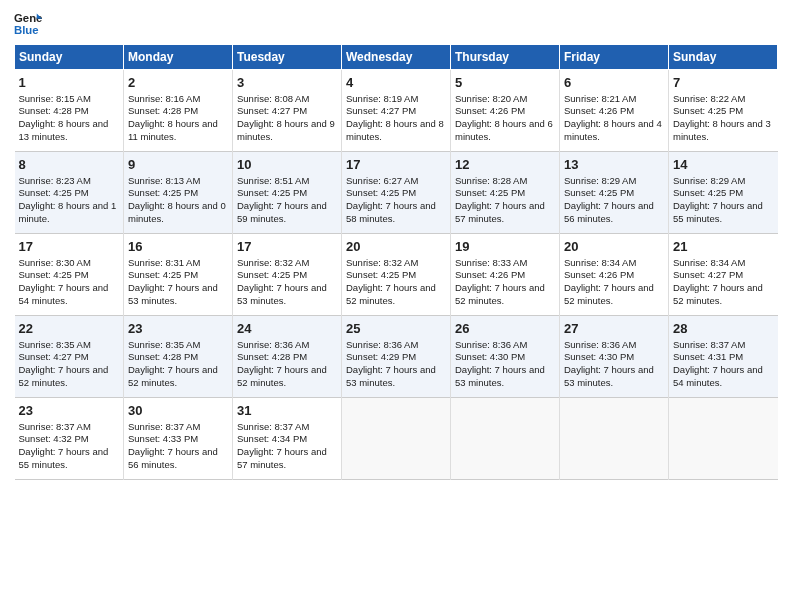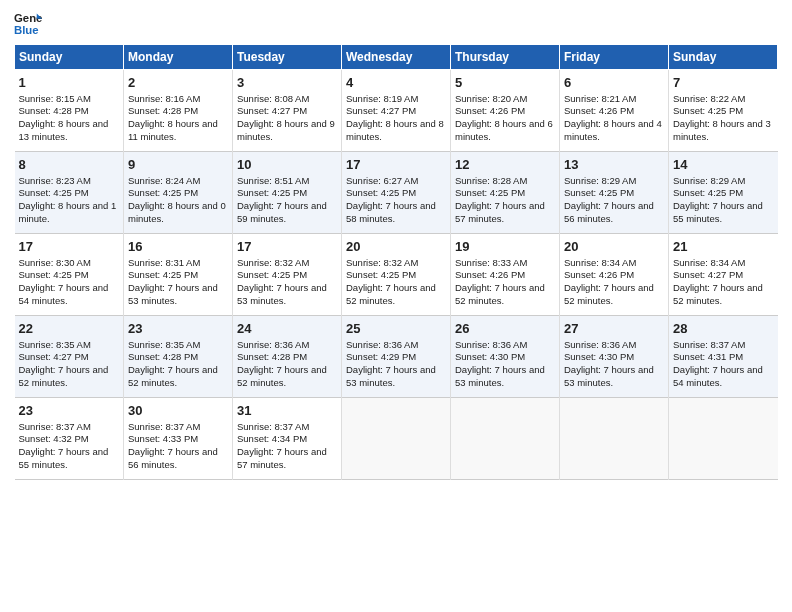--- a/index.html
+++ b/index.html
@@ -122,21 +122,21 @@
           <td><span class="day-num">1</span><span>Sunrise: 8:15 AM</span><br><span>Sunset: 4:28 PM</span><br><span>Daylight: 8 hours and 13 minutes.</span></td>
           <td><span class="day-num">2</span><span>Sunrise: 8:16 AM</span><br><span>Sunset: 4:28 PM</span><br><span>Daylight: 8 hours and 11 minutes.</span></td>
           <td><span class="day-num">3</span><span>Sunrise: 8:08 AM</span><br><span>Sunset: 4:27 PM</span><br><span>Daylight: 8 hours and 9 minutes.</span></td>
           <td><span class="day-num">4</span><span>Sunrise: 8:19 AM</span><br><span>Sunset: 4:27 PM</span><br><span>Daylight: 8 hours and 8 minutes.</span></td>
           <td><span class="day-num">5</span><span>Sunrise: 8:20 AM</span><br><span>Sunset: 4:26 PM</span><br><span>Daylight: 8 hours and 6 minutes.</span></td>
           <td><span class="day-num">6</span><span>Sunrise: 8:21 AM</span><br><span>Sunset: 4:26 PM</span><br><span>Daylight: 8 hours and 4 minutes.</span></td>
           <td><span class="day-num">7</span><span>Sunrise: 8:22 AM</span><br><span>Sunset: 4:25 PM</span><br><span>Daylight: 8 hours and 3 minutes.</span></td>
         </tr>
         <tr>
           <td><span class="day-num">8</span><span>Sunrise: 8:23 AM</span><br><span>Sunset: 4:25 PM</span><br><span>Daylight: 8 hours and 1 minute.</span></td>
-          <td><span class="day-num">9</span><span>Sunrise: 8:24 AM</span><br><span>Sunset: 4:25 PM</span><br><span>Daylight: 8 hours and 0 minutes.</span></td>
+          <td><span class="day-num">9</span><span>Sunrise: 8:13 AM</span><br><span>Sunset: 4:25 PM</span><br><span>Daylight: 8 hours and 0 minutes.</span></td>
           <td><span class="day-num">10</span><span>Sunrise: 8:51 AM</span><br><span>Sunset: 4:25 PM</span><br><span>Daylight: 7 hours and 59 minutes.</span></td>
           <td><span class="day-num">17</span><span>Sunrise: 6:27 AM</span><br><span>Sunset: 4:25 PM</span><br><span>Daylight: 7 hours and 58 minutes.</span></td>
           <td><span class="day-num">12</span><span>Sunrise: 8:28 AM</span><br><span>Sunset: 4:25 PM</span><br><span>Daylight: 7 hours and 57 minutes.</span></td>
           <td><span class="day-num">13</span><span>Sunrise: 8:29 AM</span><br><span>Sunset: 4:25 PM</span><br><span>Daylight: 7 hours and 56 minutes.</span></td>
           <td><span class="day-num">14</span><span>Sunrise: 8:29 AM</span><br><span>Sunset: 4:25 PM</span><br><span>Daylight: 7 hours and 55 minutes.</span></td>
         </tr>
         <tr>
           <td><span class="day-num">17</span><span>Sunrise: 8:30 AM</span><br><span>Sunset: 4:25 PM</span><br><span>Daylight: 7 hours and 54 minutes.</span></td>
           <td><span class="day-num">16</span><span>Sunrise: 8:31 AM</span><br><span>Sunset: 4:25 PM</span><br><span>Daylight: 7 hours and 53 minutes.</span></td>
           <td><span class="day-num">17</span><span>Sunrise: 8:32 AM</span><br><span>Sunset: 4:25 PM</span><br><span>Daylight: 7 hours and 53 minutes.</span></td>

